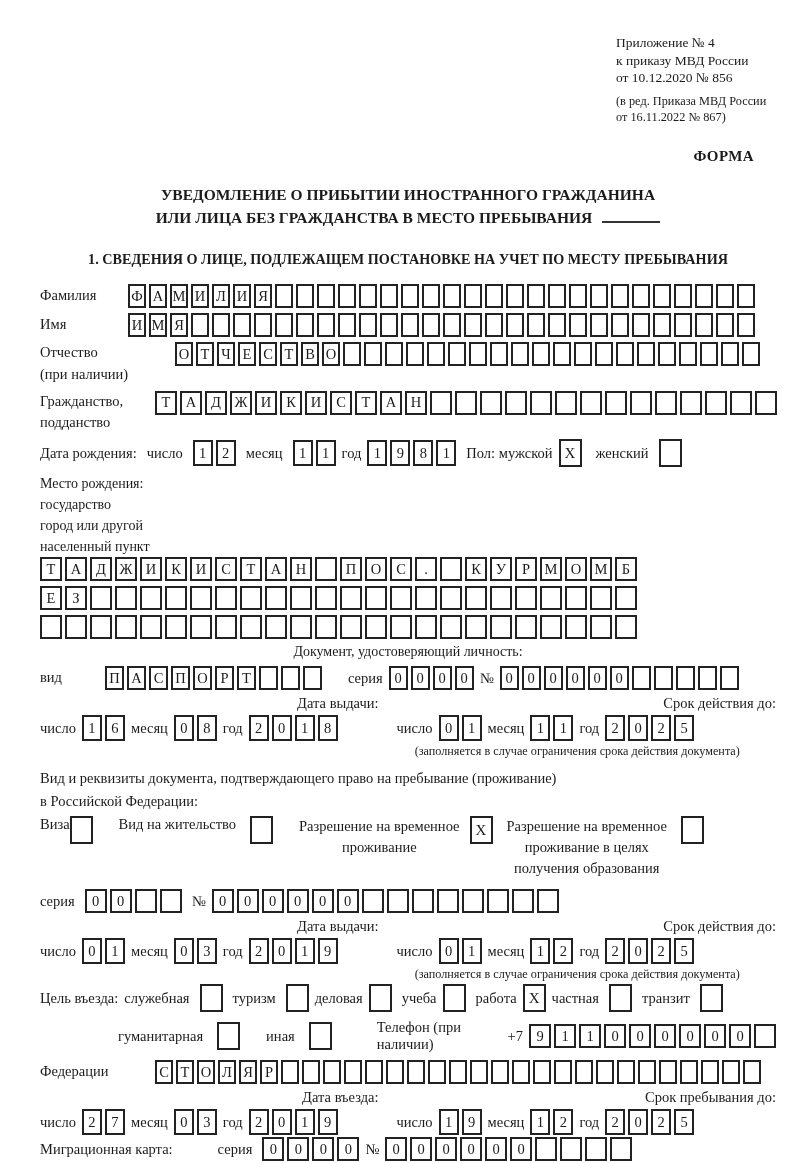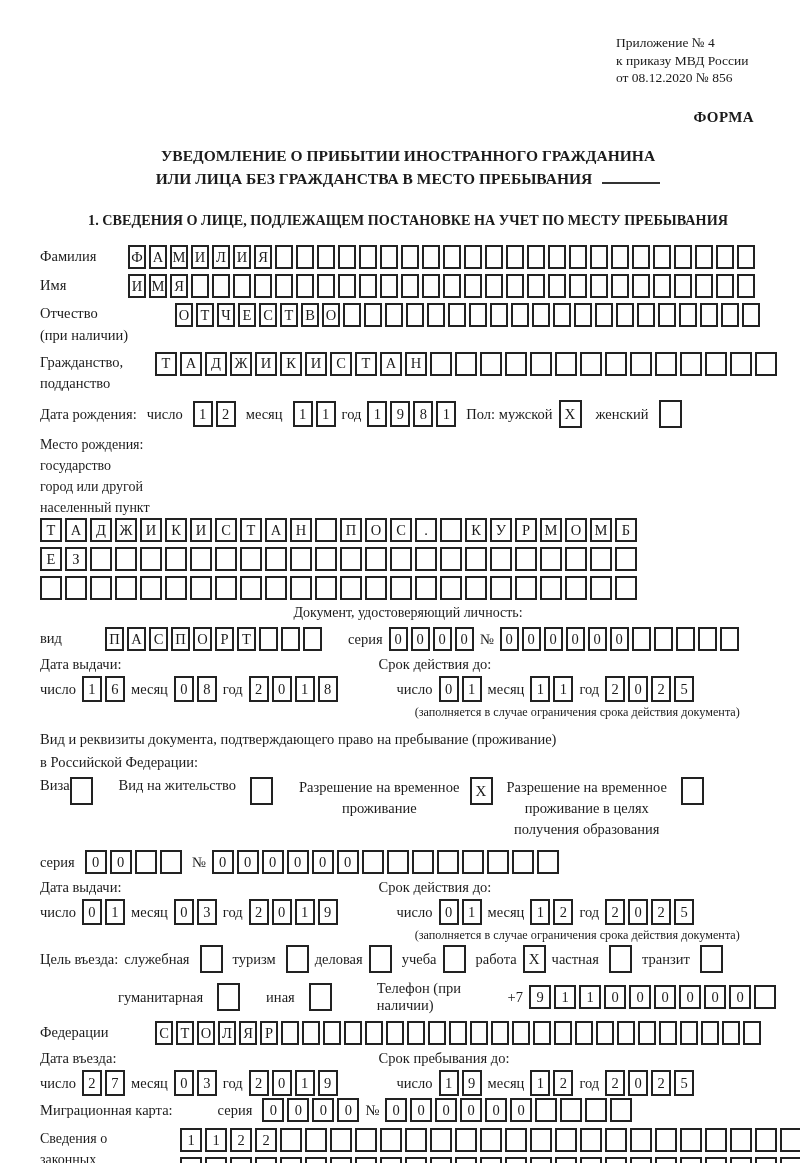--- a/index.html
+++ b/index.html
@@ -34,40 +34,44 @@
   .gap6{margin-left:6px;} .gap10{margin-left:10px;} .gap14{margin-left:14px;} .gap26{margin-left:26px;} .gap45{margin-left:45px;}
 
   
   .subhead{font-weight:normal;font-size:14px;text-align:center;margin:4px 0 6px;}
 
   
   .dates{display:flex;margin:4px 0 2px;}
   .dcol{display:flex;flex-direction:column;}
   .dcol.left{width:46%;}
   .dcol.right{width:54%;}
-  .dhead{text-align:left;font-size:14.5px;margin-bottom:3px;}
+  .dhead{text-align:right;font-size:14.5px;margin-bottom:3px;}
   .dfields{display:flex;align-items:center;gap:6px;font-size:14.5px;}
   .dcol.right .dfields{padding-left:18px;}
   .dnote{font-size:12.2px;text-align:center;margin-top:3px;}
 
   .intro{font-size:14.5px;line-height:1.55;margin-top:8px;}
   .permit-row{display:flex;align-items:flex-start;font-size:14.5px;margin:4px 0 10px;}
   .cblock{text-align:center;line-height:1.45;}
 
   .purpose{display:flex;align-items:center;font-size:14.5px;margin-bottom:7px;}
 </style>
 </head>
 <body>
 
 <div class="page">
 
   <div class="annex">
     <div>Приложение № 4</div>
     <div>к приказу МВД России</div>
-    <div>от 08.12.2020 № 856</div>
+    <div>от 10.12.2020 № 856</div>
+    <div class="annex-note">
+      <div>(в ред. Приказа МВД России</div>
+      <div>от 16.11.2022 № 867)</div>
+    </div>
   </div>
 
   <div class="forma">ФОРМА</div>
 
   <div class="title">
     <div>УВЕДОМЛЕНИЕ О ПРИБЫТИИ ИНОСТРАННОГО ГРАЖДАНИНА</div>
     <div><span>ИЛИ ЛИЦА БЕЗ ГРАЖДАНСТВА В МЕСТО ПРЕБЫВАНИЯ</span><span class="uline"></span></div>
   </div>
 
   <div class="sect">1. СВЕДЕНИЯ О ЛИЦЕ, ПОДЛЕЖАЩЕМ ПОСТАНОВКЕ НА УЧЕТ ПО МЕСТУ ПРЕБЫВАНИЯ</div>

